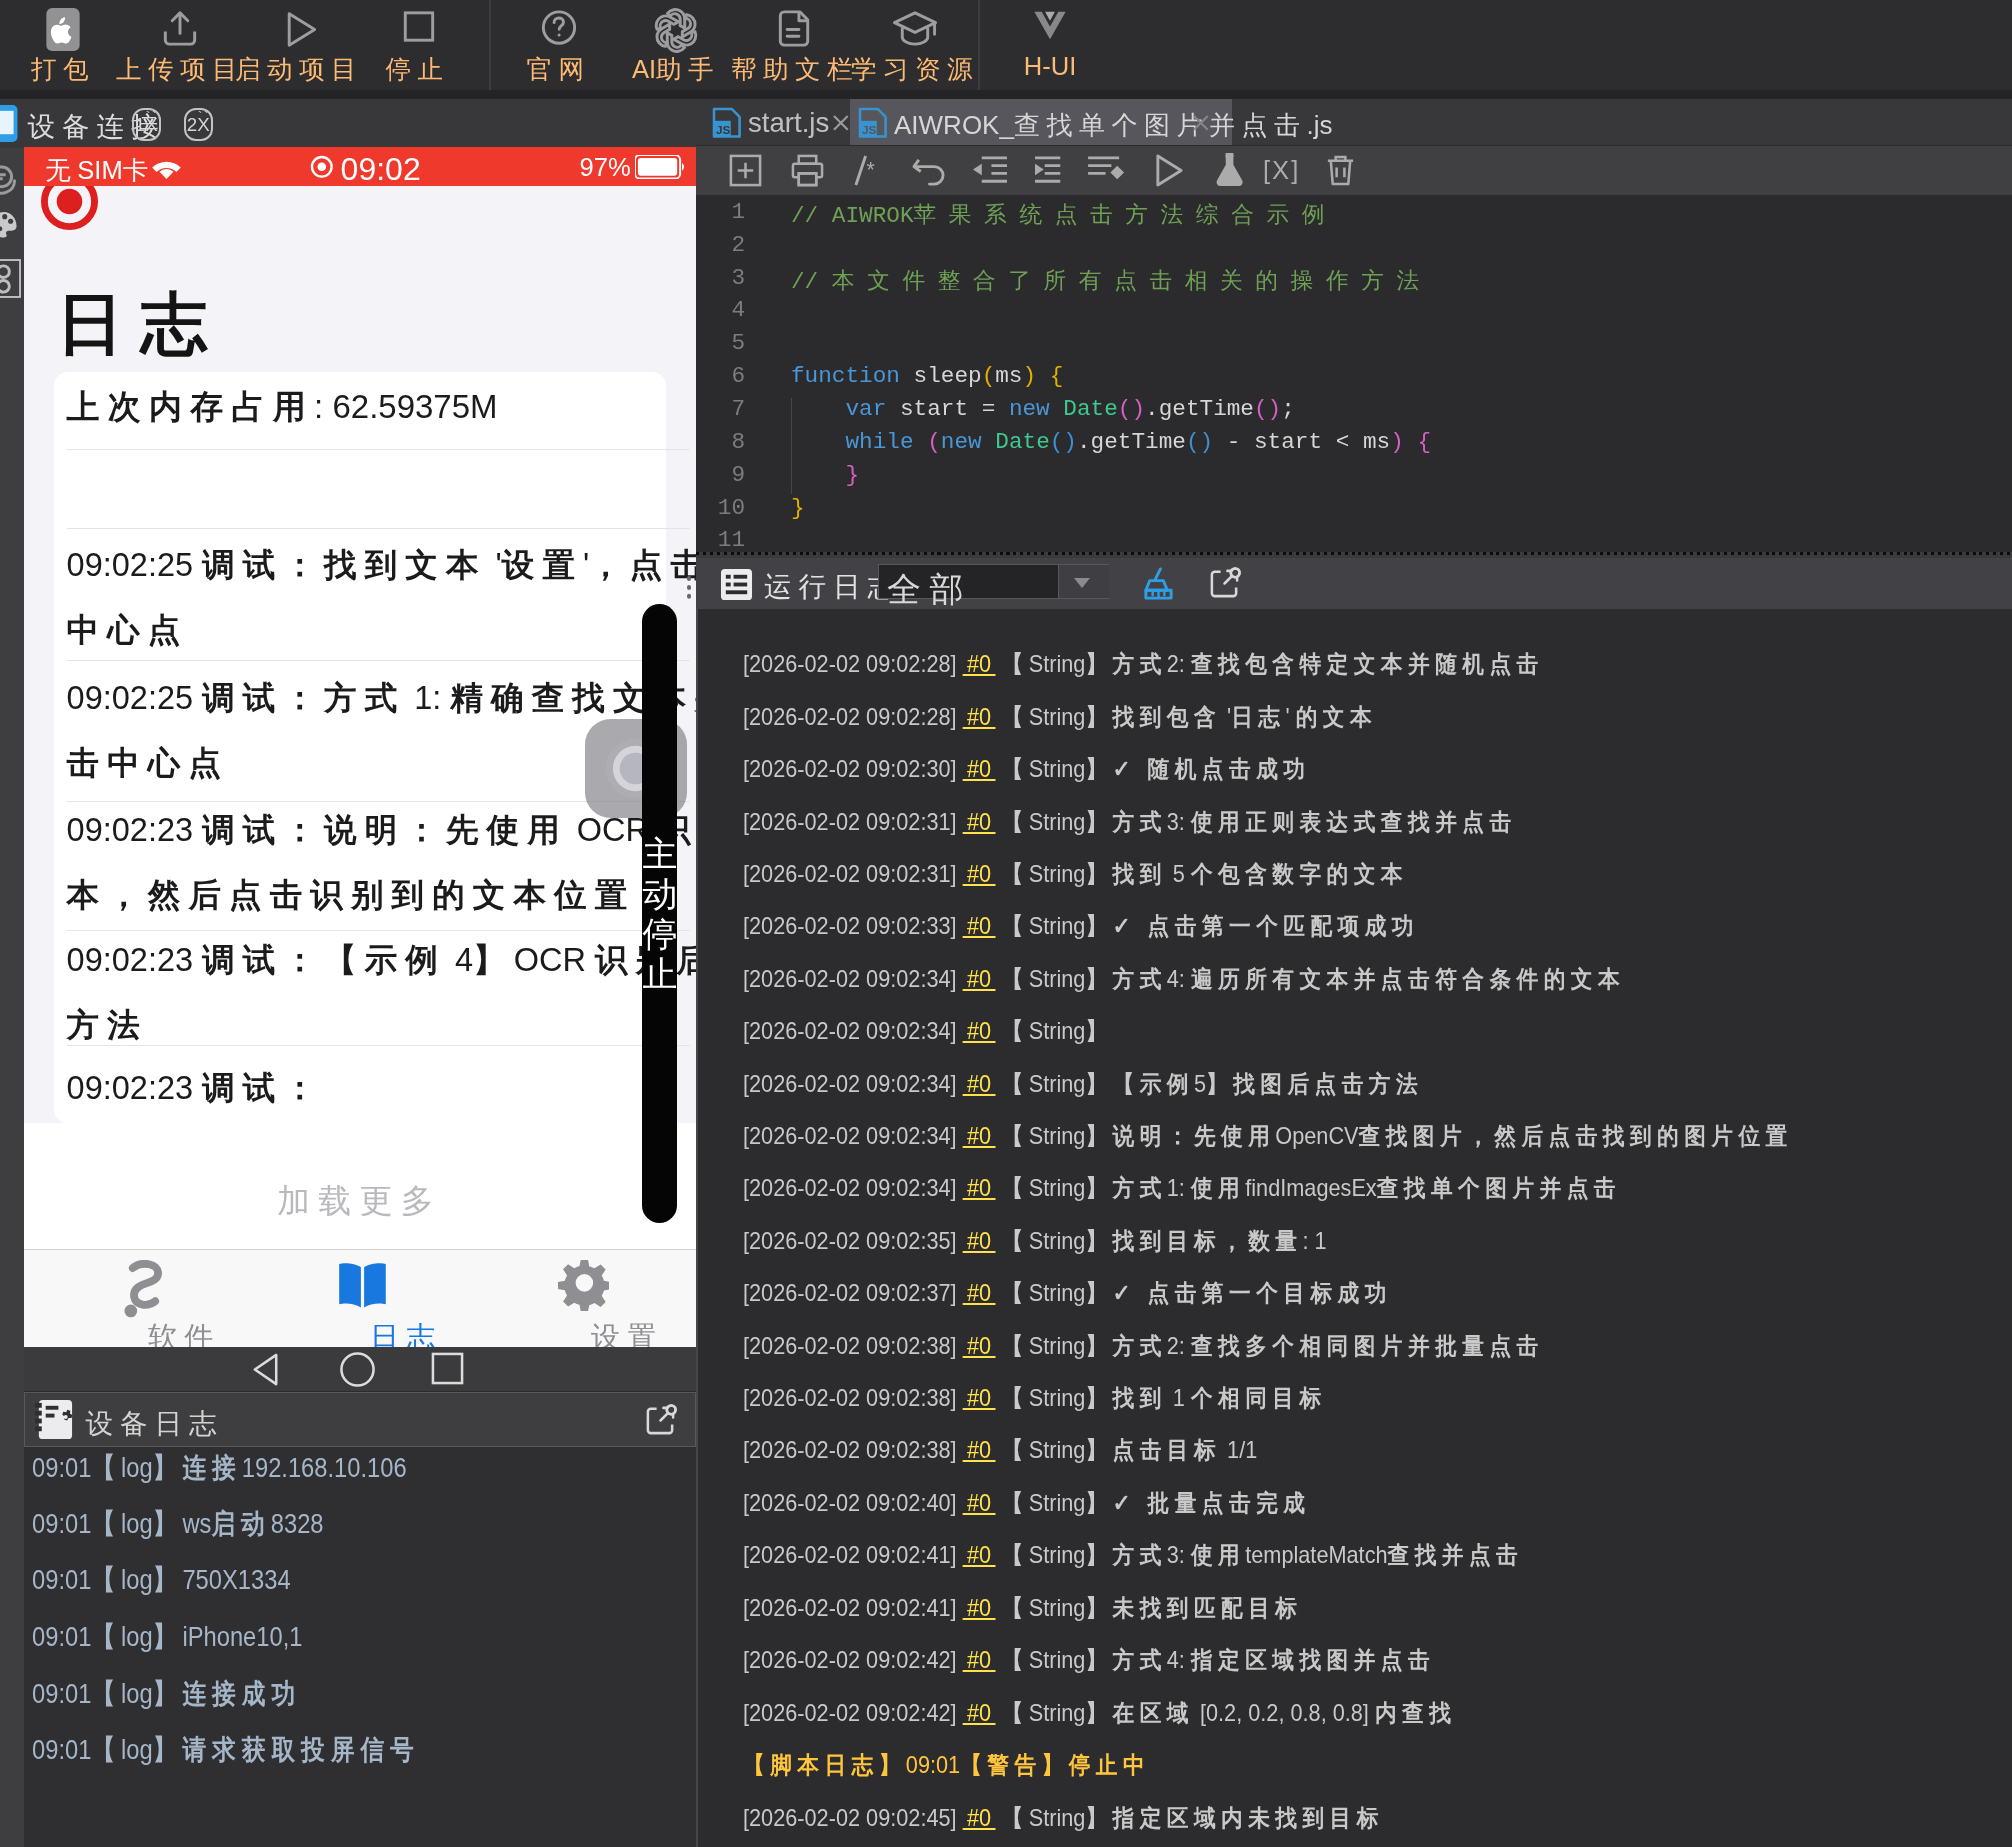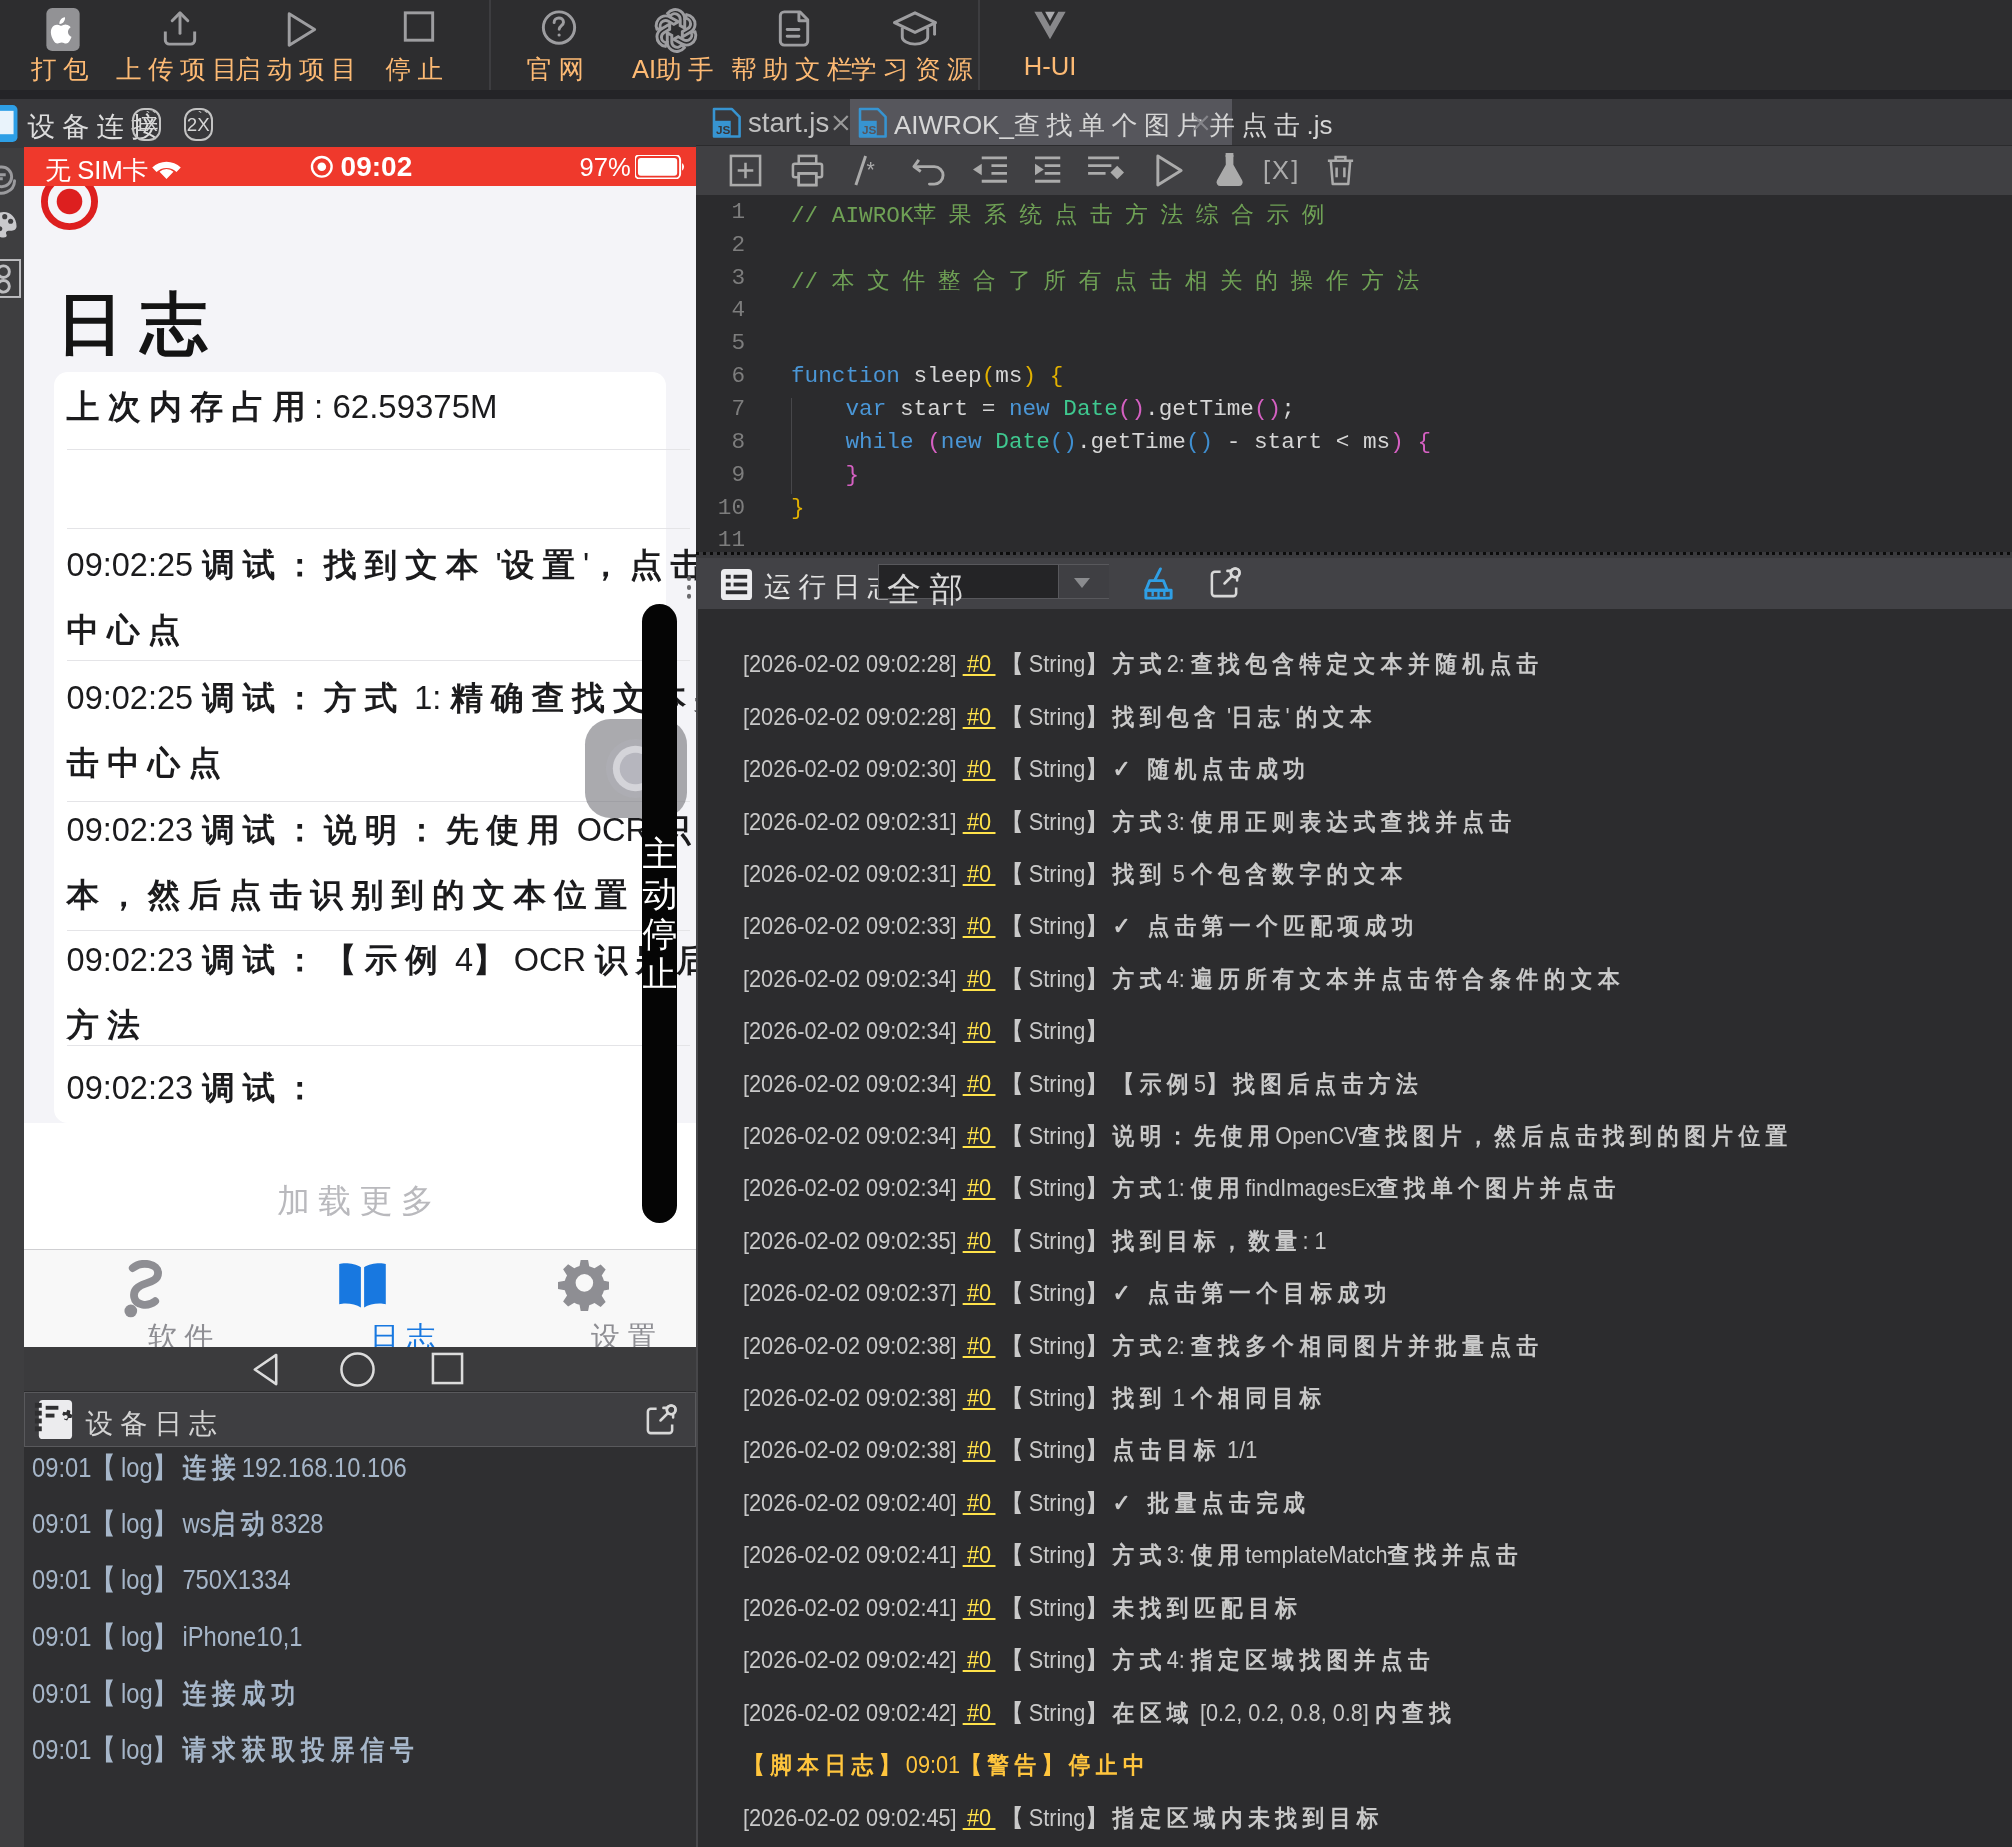--- a/index.html
+++ b/index.html
@@ -160,21 +160,21 @@
 <div class="abs" id="phone">
  <div class="abs" id="pstatus">
   <div class="abs" style="left:21.7px;top:5.9px;font-size:25.6px"><span class="cj">无</span>SIM<span class="cj">卡</span></div>
   <svg class="abs" style="left:126px;top:7.9px" width="33" height="25.6" viewBox="0 0 34 26">
         <path d="M17 24.5L9.8 17a10.5 10.5 0 0 1 14.4 0z M17 13.2c-4 0-7.6 1.6-10.3 4.2l-4.4-4.6a21 21 0 0 1 29.4 0l-4.4 4.6A14.7 14.7 0 0 0 17 13.2z" fill="#fff"></path>
       </svg>
   <svg class="abs" style="left:286px;top:7.9px" width="23.6" height="23.6" viewBox="0 0 24 24">
         <circle cx="12" cy="12" r="10" fill="none" stroke="#fff" stroke-width="2.4"></circle>
         <circle cx="12" cy="12" r="4.4" fill="#fff"></circle>
       </svg>
-  <div class="abs" style="left:317px;top:3.9px;font-size:28px;font-weight:bold">09:02</div>
+  <div class="abs" style="left:317px;top:3.9px;font-size:32px;font-weight:normal">09:02</div>
   <div class="abs" style="left:556px;top:5.9px;font-size:25.6px">97%</div>
   <svg class="abs" style="left:611px;top:7.9px" width="51" height="24.6" viewBox="0 0 52 25">
         <rect x="0" y="0" width="46" height="24" rx="5" fill="none" stroke="#fff" stroke-width="2"></rect>
         <rect x="3" y="3" width="40" height="18" rx="3" fill="#fff"></rect>
         <path d="M48 8v8a5 5 0 0 0 0-8z" fill="#fff"></path>
       </svg>
  </div>
  <div class="abs" id="pcontent">
   <svg class="abs" style="left:16.7px;top:-12.8px" width="59" height="61" viewBox="0 0 60 62">
         <circle cx="30" cy="29" r="25.5" fill="none" stroke="#dd1f1f" stroke-width="7"></circle>

